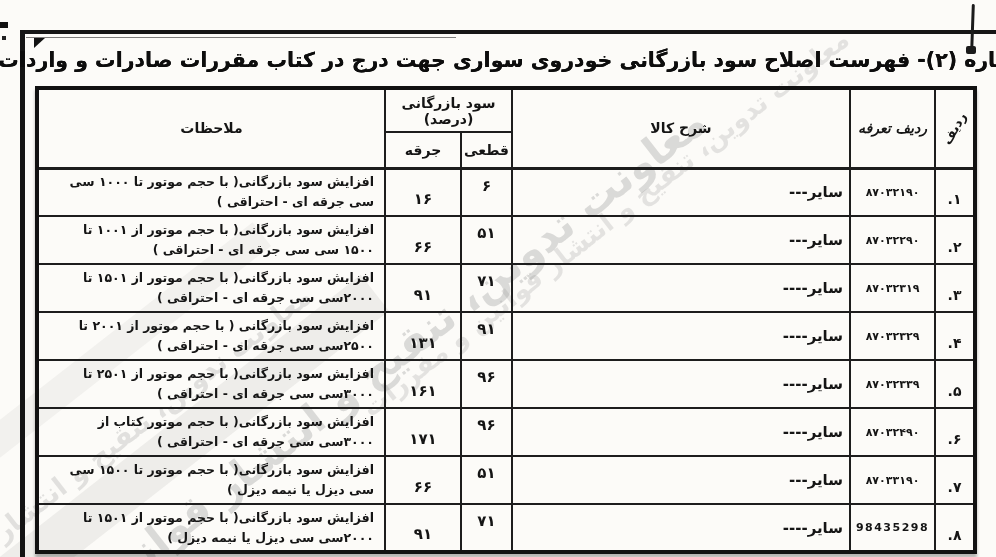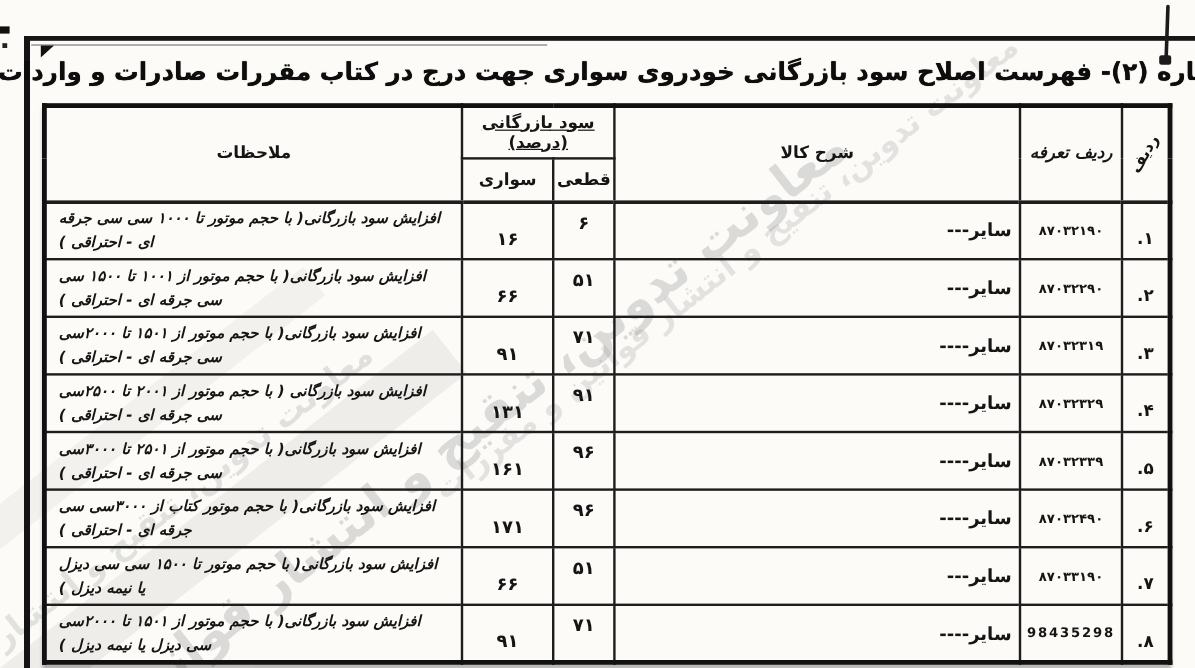--- a/index.html
+++ b/index.html
@@ -58,35 +58,35 @@
   col.w-definite { width:51px; }
   col.w-approved { width:76px; }
   col.w-remarks  { width:348px; }
 
   th, td { border:2px solid #1d1d1d; font-weight:700; overflow:hidden; }
   thead tr.h1 th { height:44px; }
   thead tr.h2 th { height:36px; }
   thead th { font-size:14px; text-align:center; vertical-align:middle; }
   thead tr.h2 th, thead th.th-profit { border-bottom-width:3px; }
   thead th { border-bottom-width:3px; }
-  thead th.th-profit { border-bottom-width:2px;text-decoration:underline; }
+  thead th.th-profit { border-bottom-width:2px; }
 
   th.th-no span {
     display:inline-block; transform:rotate(-60deg); font-size:13px; letter-spacing:1px;
   }
   th.th-tariff { border-left-style:solid;font-style:italic; }
 
   tbody tr { height:48px; }
   td.c-no      { text-align:center; vertical-align:middle; font-size:14px; padding-top:14px; }
   td.c-tariff  { text-align:center; vertical-align:middle; font-size:11px; letter-spacing:1.5px; }
   td.c-desc    { text-align:right; vertical-align:middle; font-size:15px; padding-left:4px; padding-right:6px; }
   td.c-desc span { display:inline-block; direction:ltr; unicode-bidi:isolate; }
   td.c-definite{ text-align:center; vertical-align:top;    font-size:15px; padding-top:7px; }
   td.c-approved{ text-align:center; vertical-align:bottom; font-size:15px; padding-bottom:7px; }
-  td.c-remarks { text-align:left; vertical-align:middle; font-size:12.5px; line-height:1.6; padding:1px 10px;font-style:italic; }
+  td.c-remarks { text-align:right; vertical-align:middle; font-size:12.5px; line-height:1.6; padding:1px 10px; }
 </style>
 </head>
 <body>
 
 <div class="top-rule"></div>
 <div class="top-rule-2"></div>
 <div class="left-rule"></div>
 <div class="edge-dash-1"></div>
 <div class="edge-dash-2"></div>
 <div class="corner-triangle"></div>
@@ -118,21 +118,21 @@
         <th class="th-no" rowspan="2">
           <span>ردیف</span>
         </th>
         <th class="th-tariff" rowspan="2">ردیف تعرفه</th>
         <th rowspan="2">شرح کالا</th>
         <th class="th-profit" colspan="2">سود بازرگانی (درصد)</th>
         <th rowspan="2">ملاحظات</th>
       </tr>
       <tr class="h2">
         <th>قطعی</th>
-        <th>سواری</th>
+        <th>جرقه</th>
       </tr>
     </thead>
     <tbody id="rows">
 
         <tr class="body-row">
           <td class="c-no">۱.</td>
           <td class="c-tariff">۸۷۰۳۲۱۹۰</td>
           <td class="c-desc">
             <span dir="ltr">---سایر</span>
           </td>

